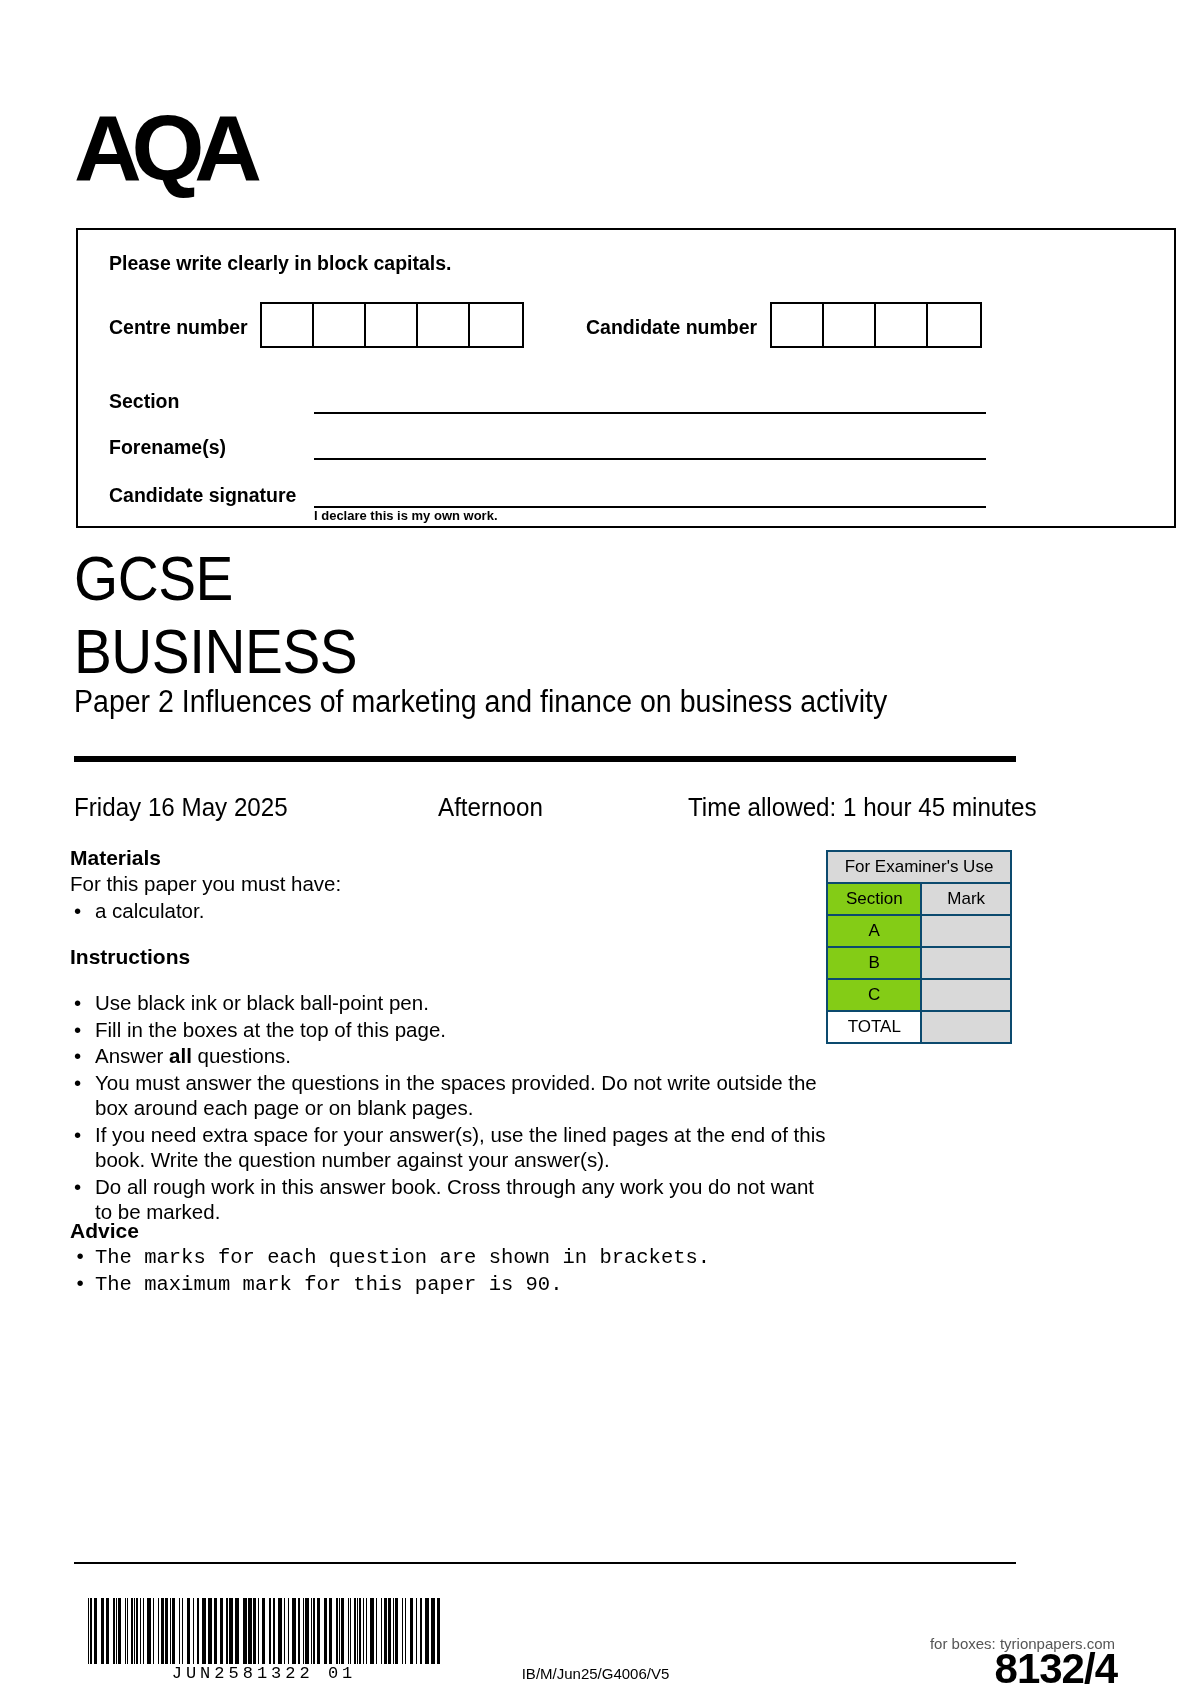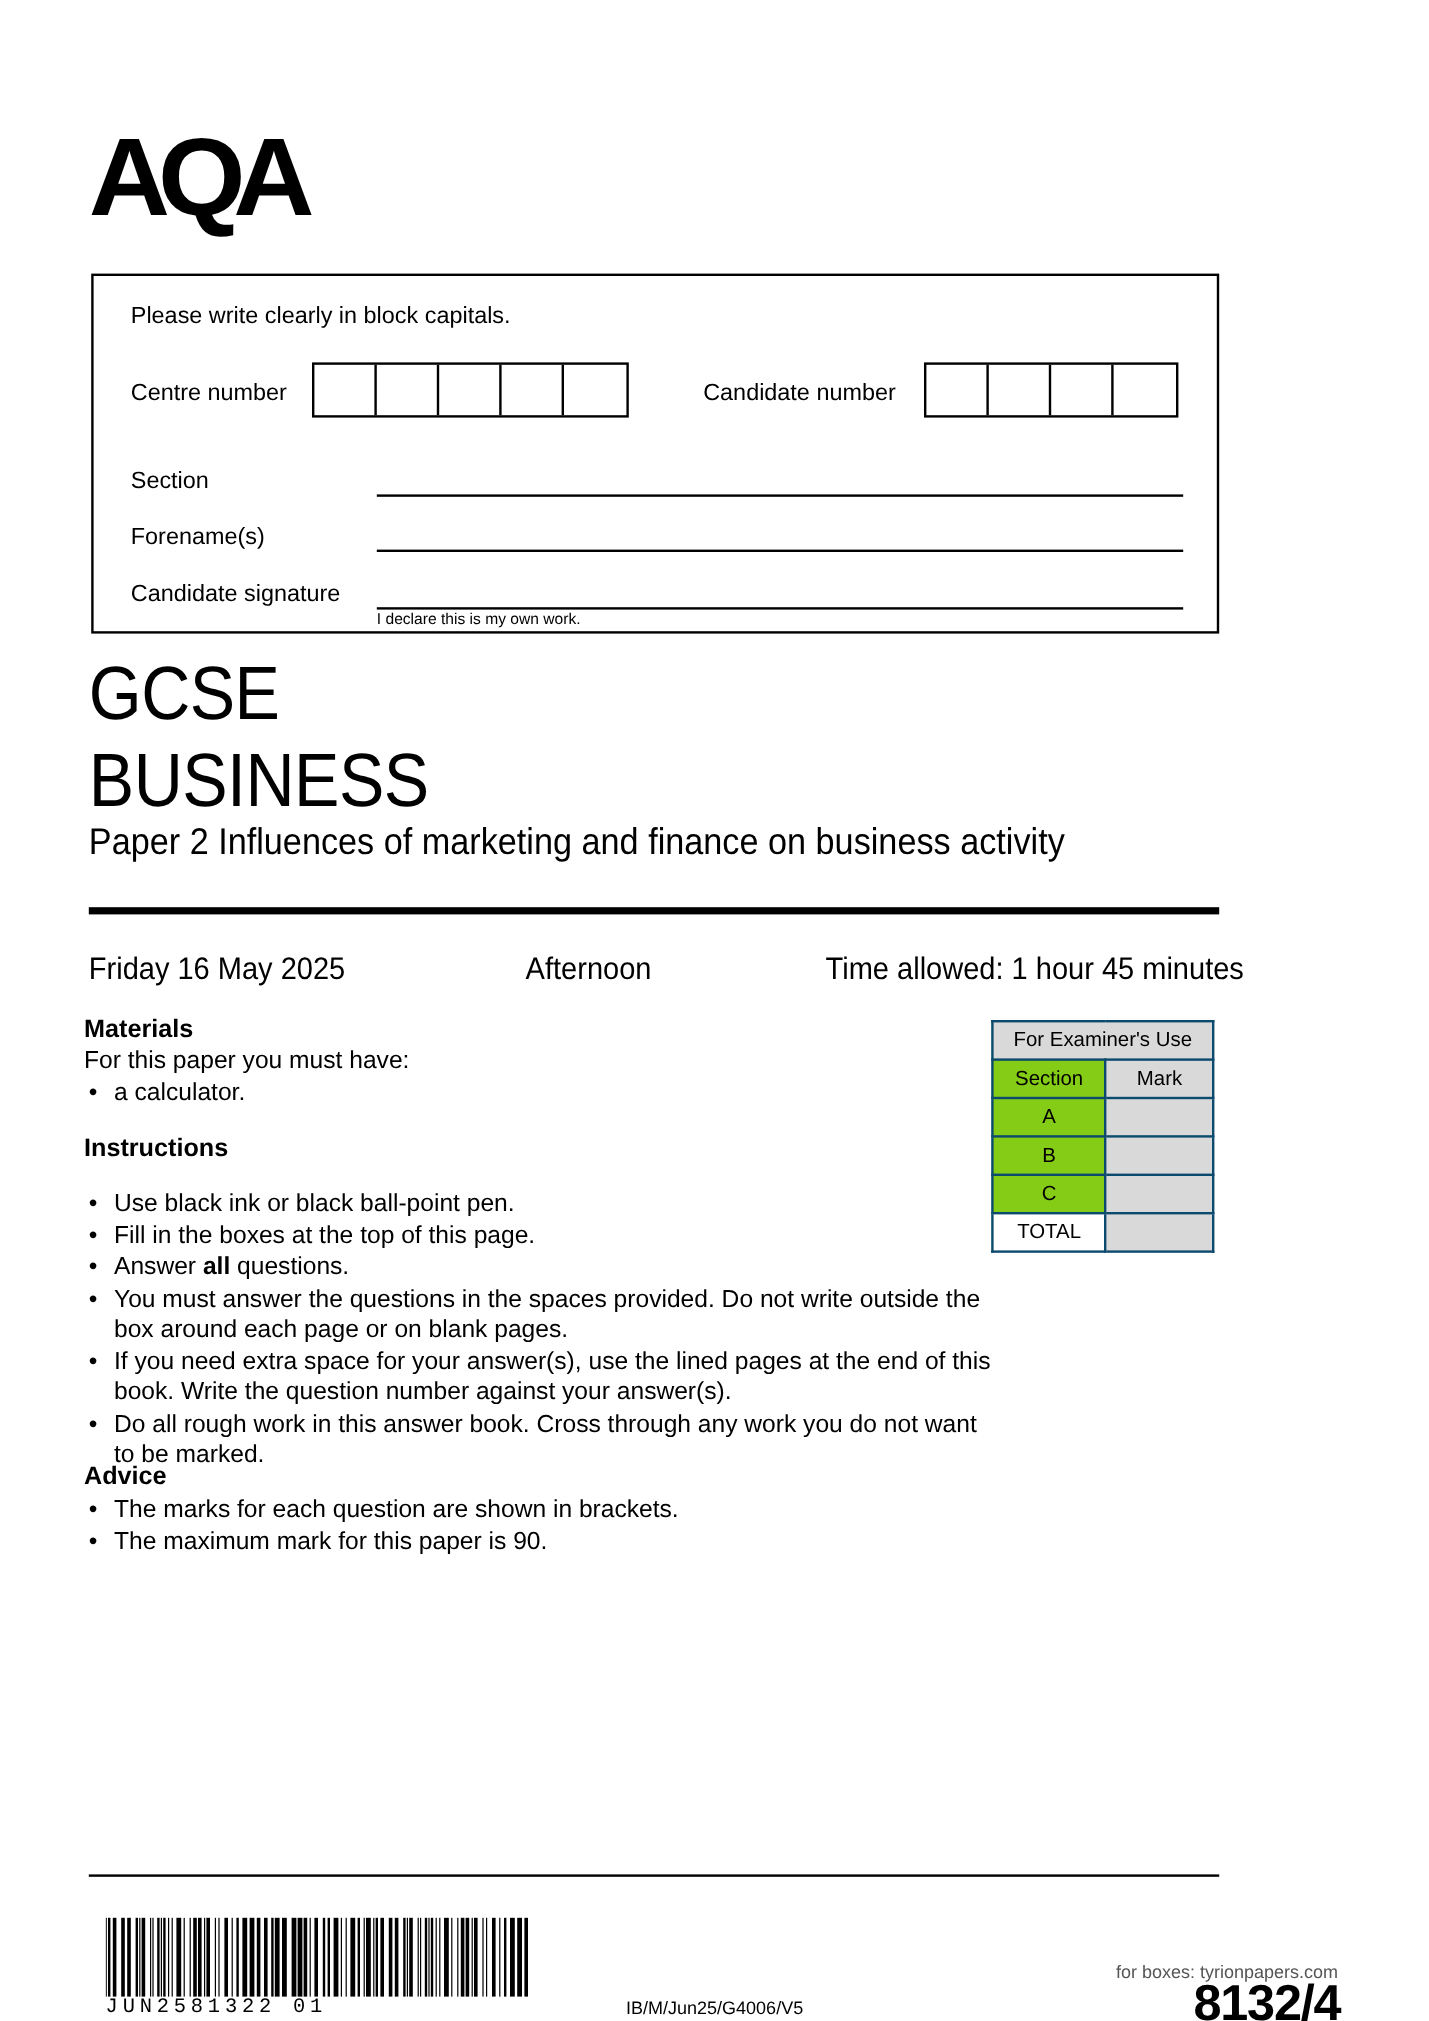--- a/index.html
+++ b/index.html
@@ -32,24 +32,25 @@
     line-height: 92px;
     transform: scaleX(1.02);
     transform-origin: left top;
   }
 
   
   .details-box {
     position: absolute;
     left: 76px;
     top: 214px;
-    width: 940px;
+    width: 1100px;
     height: 300px;
     border: 2px solid #000;
     box-sizing: border-box;
+    font-weight: bold;
   }
   .blockcaps {
     position: absolute;
     left: 31px;
     top: 22px;
     font-size: 19.5px;
   }
   .field-label {
     position: absolute;
     font-size: 19.5px;
@@ -171,21 +172,21 @@
     position: absolute;
     left: 4px;
     top: 0;
   }
   .h-materials { top: 832px; }
   .t-materials { top: 858px; }
   .l-materials { top: 884px; }
   .h-instructions { top: 931px; }
   .l-instructions { top: 976px; width: 760px; }
   .h-advice { top: 1205px; }
-  .l-advice { top: 1231px; }
+  .l-advice { top: 1231px; font-family: Liberation Mono, monospace; }
 
   
   .ex-table {
     position: absolute;
     left: 826px;
     top: 836px;
     width: 186px;
     border-collapse: collapse;
     font-size: 17px;
   }
@@ -217,21 +218,21 @@
     left: 88px;
     top: 1584px;
     width: 352px;
     height: 66px;
   }
   .barcode-digits {
     position: absolute;
     left: 88px;
     top: 1650px;
     width: 352px;
-    text-align: left;
+    text-align: center;
     font-family: "Liberation Mono", monospace;
     font-size: 17px;
     letter-spacing: 4px;
   }
   .ib-code {
     position: absolute;
     left: 0;
     top: 1651px;
     width: 1191px;
     text-align: center;

